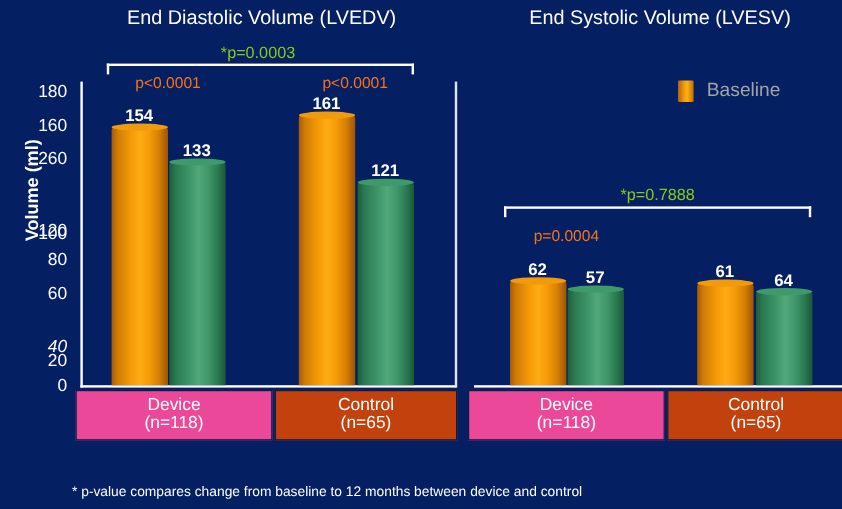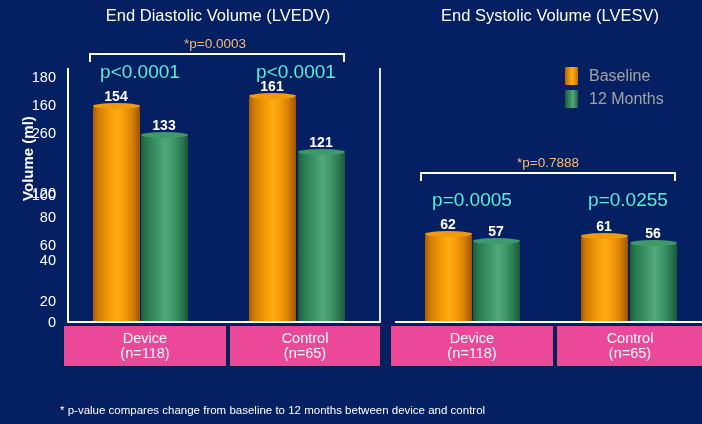--- a/index.html
+++ b/index.html
@@ -106,29 +106,29 @@
     font-size: 14px;
     font-weight: bold;
     color: #ffffff;
     text-align: center;
     white-space: nowrap;
   }
 
   
   .pval {
     position: absolute;
-    font-size: 19px;
-    color: #5eead4;
+    font-size: 13px;
+    color: #f97316;
     text-align: center;
     white-space: nowrap;
   }
   .star-pval {
     position: absolute;
     font-size: 13.5px;
-    color: #fdba74;
+    color: #84cc16;
     text-align: center;
     white-space: nowrap;
   }
   .bracket {
     position: absolute;
     border-top: 2px solid #ffffff;
     border-left: 2px solid #ffffff;
     border-right: 2px solid #ffffff;
     height: 7px;
   }
@@ -141,21 +141,21 @@
     display: flex;
     flex-direction: column;
     align-items: center;
     justify-content: center;
     line-height: 1.06;
     font-size: 14.5px;
     color: #ffffff;
     text-align: center;
   }
   .catbox.device  { background: #ec4899; }
-  .catbox.control { background: #ec4899; text-align: center; }
+  .catbox.control { background: #c2410c; text-align: center; }
 
   
   #legend { position: absolute; left: 565px; top: 64px; }
   .legend-row {
     display: flex;
     align-items: center;
     height: 23px;
   }
   .legend-swatch {
     width: 13px;
@@ -193,21 +193,21 @@
 
   <div class="abs axis-label-vert">Volume (ml)</div>
 
   <div class="abs ytick" style="left:22px; top:69px;">180</div>
   <div class="abs ytick" style="left:22px; top:97px;">160</div>
   <div class="abs ytick" style="left:22px; top:125px;">260</div>
   <div class="abs ytick" style="left:22px; top:153px;margin-top:32px;">120</div>
   <div class="abs ytick" style="left:22px; top:181px;margin-top:6px;">100</div>
   <div class="abs ytick" style="left:22px; top:209px;">80</div>
   <div class="abs ytick" style="left:22px; top:237px;">60</div>
-  <div class="abs ytick" style="left:22px; top:252px;">40</div>
+  <div class="abs ytick" style="left:22px; top:281px;font-style:italic;">40</div>
   <div class="abs ytick" style="left:22px; top:293px;">20</div>
   <div class="abs ytick" style="left:22px; top:314px;">0</div>
 
   <div class="abs" id="yaxis-line"></div>
   <div class="abs" id="baseline-left"></div>
   <div class="abs" id="baseline-right"></div>
   <div class="abs" id="panel-divider"></div>
 
   <div class="star-pval" style="left:155px; top:36px; width:120px;">*p=0.0003</div>
   <div class="bracket" style="left:89px; top:53px; width:252px;"></div>
@@ -231,42 +231,41 @@
   <div class="bar-value" style="left:242px; top:78px; width:60px;">161</div>
 
   <div class="bar green" style="left:298px; top:152px; width:47px; height:169px;">
     <div class="bar-top green"></div>
   </div>
   <div class="bar-value" style="left:291px; top:134px; width:60px;">121</div>
 
   <div class="star-pval" style="left:488px; top:155px; width:120px;">*p=0.7888</div>
   <div class="bracket" style="left:420px; top:172px; width:252px;"></div>
 
-  <div class="pval" style="left:412px; top:189px; width:120px;">p=0.0005</div>
-  <div class="pval" style="left:568px; top:189px; width:120px;">p=0.0255</div>
+  <div class="pval" style="left:412px; top:189px; width:120px;">p=0.0004</div>
 
   <div class="bar orange" style="left:425px; top:234px; width:47px; height:87px;">
     <div class="bar-top orange"></div>
   </div>
   <div class="bar-value" style="left:418px; top:216px; width:60px;">62</div>
 
   <div class="bar green" style="left:473px; top:241px; width:47px; height:80px;">
     <div class="bar-top green"></div>
   </div>
   <div class="bar-value" style="left:466px; top:223px; width:60px;">57</div>
 
   <div class="bar orange" style="left:581px; top:236px; width:47px; height:85px;">
     <div class="bar-top orange"></div>
   </div>
   <div class="bar-value" style="left:574px; top:218px; width:60px;">61</div>
 
   <div class="bar green" style="left:630px; top:243px; width:47px; height:78px;">
     <div class="bar-top green"></div>
   </div>
-  <div class="bar-value" style="left:623px; top:225px; width:60px;">56</div>
+  <div class="bar-value" style="left:623px; top:225px; width:60px;">64</div>
 
   <div class="catbox device" style="left:63px; top:325px; width:162px;">
     <span>Device</span>
     <span>(n=118)</span>
   </div>
   <div class="catbox control" style="left:229px; top:325px; width:150px;">
     <span>Control</span>
     <span>(n=65)</span>
   </div>
   <div class="catbox device" style="left:390px; top:325px; width:162px;">
@@ -276,21 +275,17 @@
   <div class="catbox control" style="left:556px; top:325px; width:146px;">
     <span>Control</span>
     <span>(n=65)</span>
   </div>
 
   <div id="legend">
     <div class="legend-row">
       <span class="legend-swatch orange"></span>
       <span class="legend-label">Baseline</span>
     </div>
-    <div class="legend-row">
-      <span class="legend-swatch green"></span>
-      <span class="legend-label">12 Months</span>
-    </div>
   </div>
 
   <div class="footnote" style="left:28px; top:404px;margin-left:32px;">* p-value compares change from baseline to 12 months between device and control</div>
 
 </div>
 
 </body></html>

